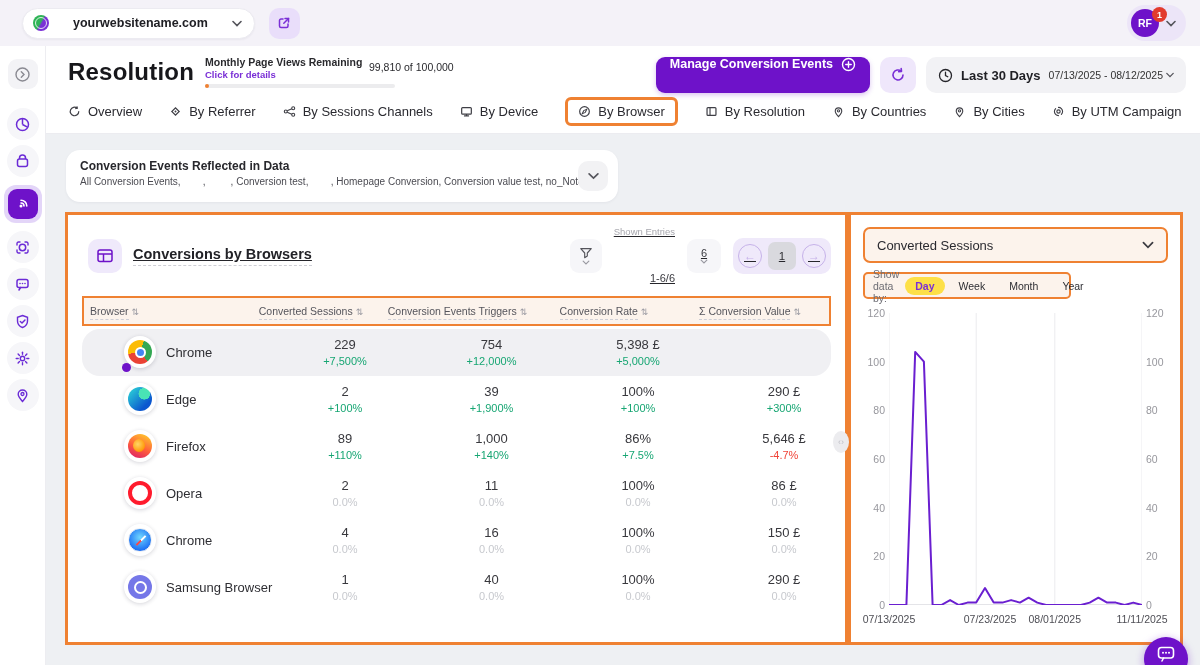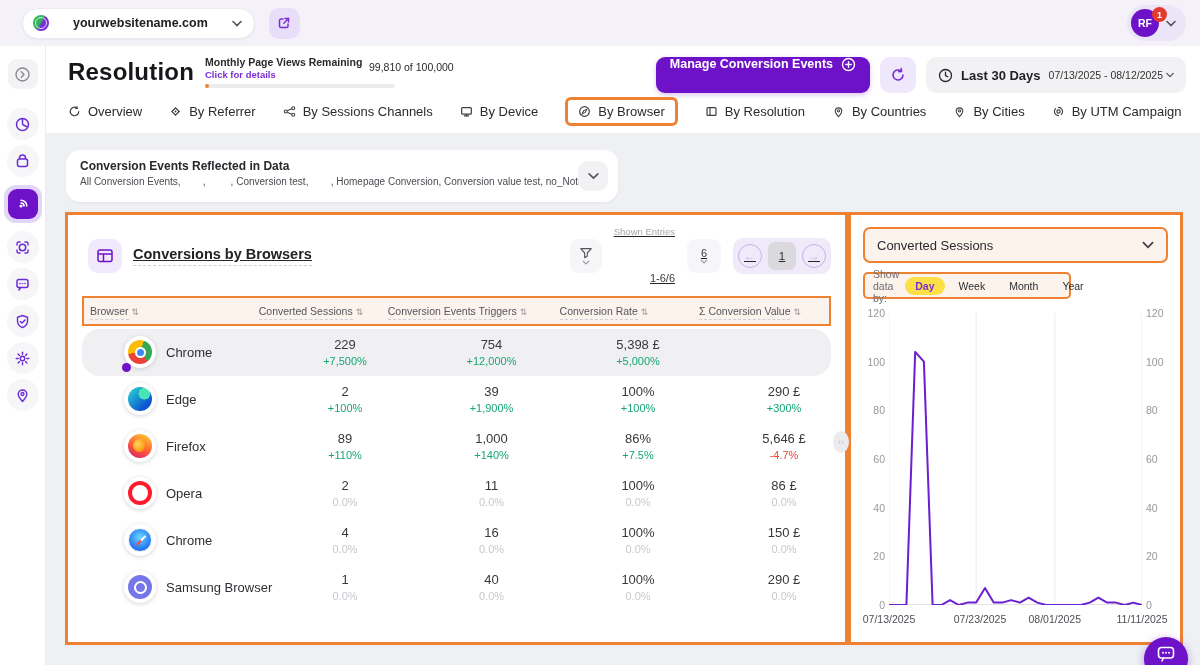--- a/index.html
+++ b/index.html
@@ -572,21 +572,21 @@
           <span style="bottom: 42.6667px;">20</span>
           <span style="bottom: 91.3333px;">40</span>
           <span style="bottom: 140px;">60</span>
           <span style="bottom: 188.667px;">80</span>
           <span style="bottom: 237.333px;">100</span>
           <span style="bottom: 286px;">120</span>
         </div>
     </div>
     <div id="x-labels">
         <span style="left: 26px;">07/13/2025</span>
-        <span style="left: 117px;">07/23/2025</span>
+        <span style="left: 127px;">07/23/2025</span>
         <span style="left: 191.759px;">08/01/2025</span>
         <span style="left: 279px;">11/11/2025</span>
       </div>
   </div>
 
   <div class="handle">‹›</div>
 
   <div class="chat-fab">
     <svg width="18" height="16" viewBox="0 0 18 16">
         <rect x="1.5" y="1.5" width="15" height="10.5" rx="3" fill="none" stroke="#fff" stroke-width="1.6"></rect>

